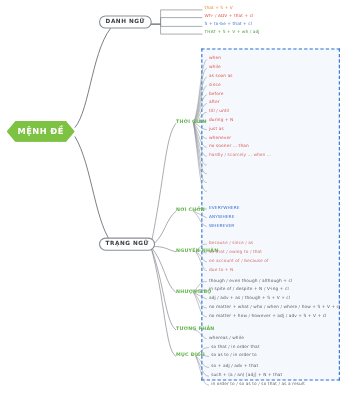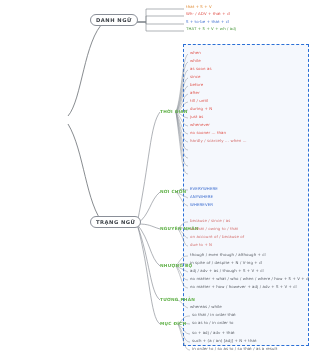--- a/index.html
+++ b/index.html
@@ -92,20 +92,21 @@
     </g>
     <g fill="none" stroke="#8d929a" stroke-width="0.5">
       <path d="M178,324 C184,318 184,316 190,316"></path>
       <path d="M178,324 C184,320 184,324 190,324"></path>
       <path d="M178,324 C184,328 184,334 190,334"></path>
       <path d="M178,324 C184,334 184,342 190,342"></path>
       <path d="M178,324 C184,340 184,350 190,350"></path>
     </g>
   </svg>
 
+  <div class="root">MỆNH ĐỀ</div>
 
   <div class="cap" style="left:90px;top:14px;">DANH NGỮ</div>
   <div class="cap" style="left:90px;top:216px;">TRẠNG NGỮ</div>
 
   <div class="leaf c-org" style="left:186px;top:5px;">that + S + V</div>
   <div class="leaf c-red" style="left:186px;top:12px;">Wh- / ADV + that + cl</div>
   <div class="leaf c-blue" style="left:186px;top:20px;">S + to-be + that + cl</div>
   <div class="leaf c-grn" style="left:186px;top:27px;">THAT + S + V + wh / adj</div>
 
   <div class="gl" style="left:160px;top:109px;">THỜI GIAN</div>

